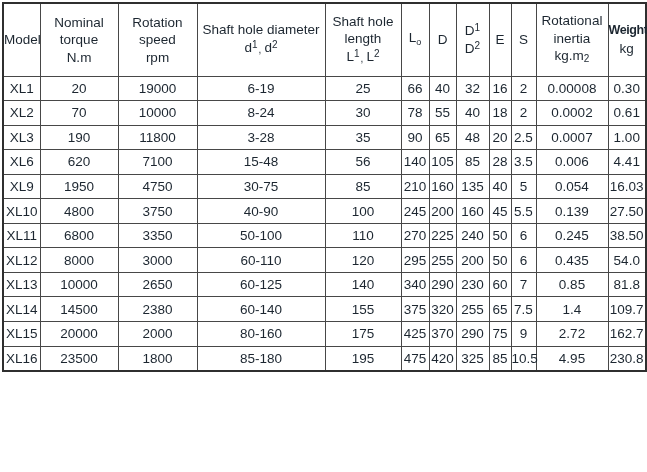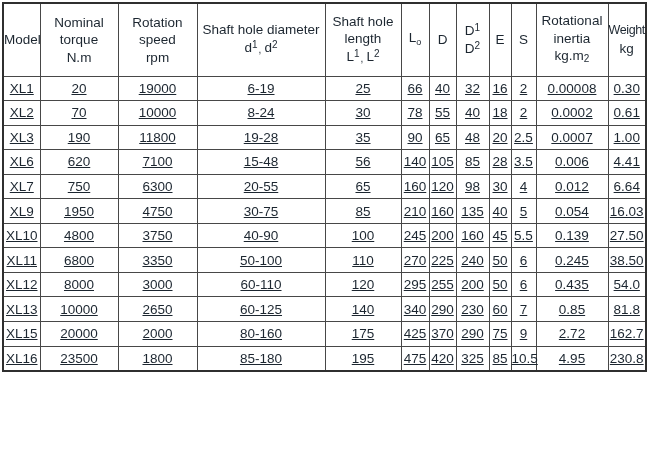--- a/index.html
+++ b/index.html
@@ -15,28 +15,28 @@
   th,td{
     border:1px solid #474747;
     text-align:center;
     vertical-align:middle;
     padding:0;
     white-space:nowrap;
     font-weight:normal;
     overflow:visible;
   }
   thead tr{height:73px;}
-  tbody tr{height:24.55px;text-decoration:underline;}
+  tbody tr{height:24.55px;}
   th{font-size:13.5px;line-height:17.5px;}
   tbody td{font-size:13.5px;}
   sup.sp{font-size:10px;vertical-align:4px;line-height:0;}
   span.sep{font-size:10px;vertical-align:-1px;margin:0 3px 0 1px;}
   span.subo{font-size:9px;vertical-align:-3px;}
   span.subn{font-size:10px;vertical-align:-2px;}
-  .tight{font-size:12.5px;letter-spacing:-0.4px;}
+  .tight{font-size:12.5px;letter-spacing:-0.4px;font-weight:bold;}
 </style>
 </head>
 <body>
 
 <div class="wrap">
   <table>
     <colgroup>
       <col style="width:37px">
         <col style="width:78px">
         <col style="width:79px">
@@ -137,21 +137,21 @@
           <td>40</td>
           <td>18</td>
           <td>2</td>
           <td>0.0002</td>
           <td>0.61</td>
         </tr>
         <tr>
           <td>XL3</td>
           <td>190</td>
           <td>11800</td>
-          <td>19-28</td>
+          <td>3-28</td>
           <td>35</td>
           <td>90</td>
           <td>65</td>
           <td>48</td>
           <td>20</td>
           <td>2.5</td>
           <td>0.0007</td>
           <td>1.00</td>
         </tr>
         <tr>
@@ -162,34 +162,20 @@
           <td>56</td>
           <td>140</td>
           <td>105</td>
           <td>85</td>
           <td>28</td>
           <td>3.5</td>
           <td>0.006</td>
           <td>4.41</td>
         </tr>
         <tr>
-          <td>XL7</td>
-          <td>750</td>
-          <td>6300</td>
-          <td>20-55</td>
-          <td>65</td>
-          <td>160</td>
-          <td>120</td>
-          <td>98</td>
-          <td>30</td>
-          <td>4</td>
-          <td>0.012</td>
-          <td>6.64</td>
-        </tr>
-        <tr>
           <td>XL9</td>
           <td>1950</td>
           <td>4750</td>
           <td>30-75</td>
           <td>85</td>
           <td>210</td>
           <td>160</td>
           <td>135</td>
           <td>40</td>
           <td>5</td>
@@ -246,20 +232,34 @@
           <td>140</td>
           <td>340</td>
           <td>290</td>
           <td>230</td>
           <td>60</td>
           <td>7</td>
           <td>0.85</td>
           <td>81.8</td>
         </tr>
         <tr>
+          <td>XL14</td>
+          <td>14500</td>
+          <td>2380</td>
+          <td>60-140</td>
+          <td>155</td>
+          <td>375</td>
+          <td>320</td>
+          <td>255</td>
+          <td>65</td>
+          <td>7.5</td>
+          <td>1.4</td>
+          <td>109.7</td>
+        </tr>
+        <tr>
           <td>XL15</td>
           <td>20000</td>
           <td>2000</td>
           <td>80-160</td>
           <td>175</td>
           <td>425</td>
           <td>370</td>
           <td>290</td>
           <td>75</td>
           <td>9</td>

